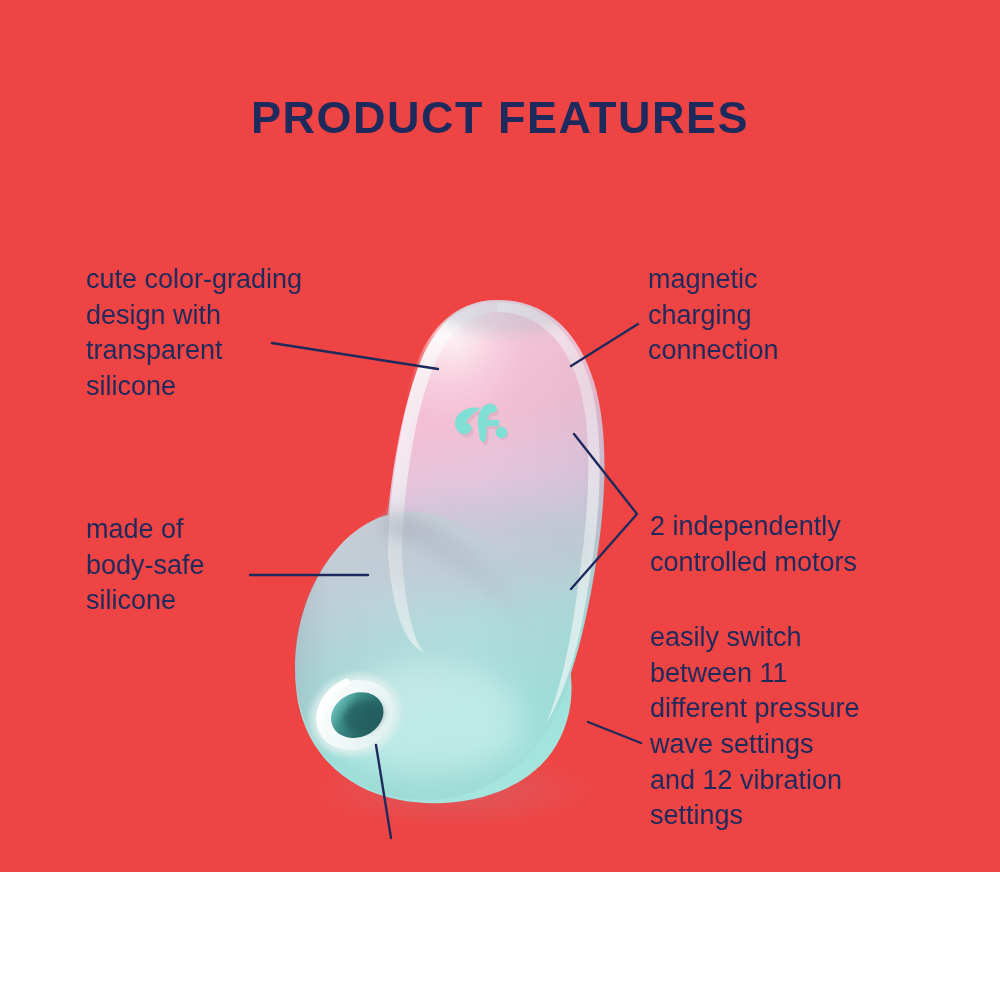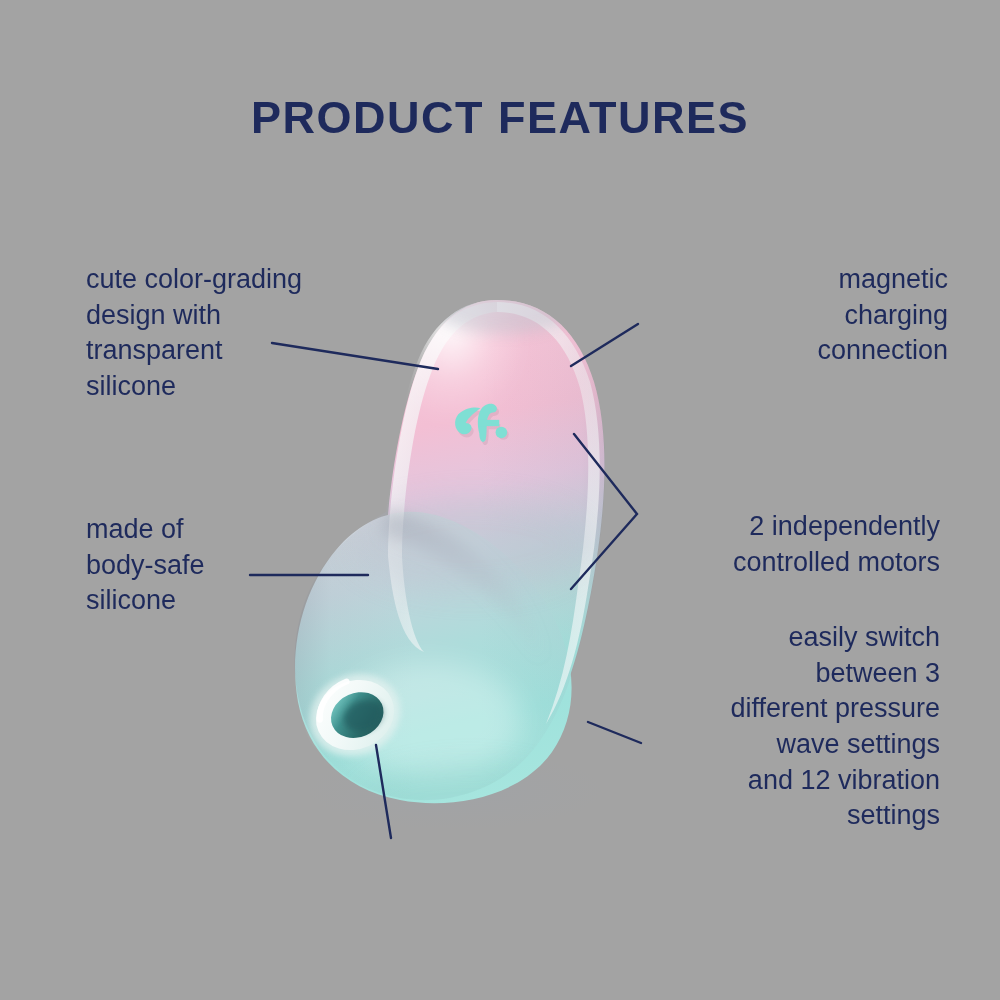--- a/index.html
+++ b/index.html
@@ -7,22 +7,22 @@
     margin: 0;
     padding: 0;
     background: #ffffff;
   }
   body {
     font-family: "Liberation Sans", sans-serif;
   }
   #page {
     position: relative;
     width: 1000px;
-    height: 1000px;
-    background: #a3a3a3;
+    height: 872px;
+    background: #ef4444;
     overflow: hidden;
   }
 
   
   #page-title {
     position: absolute;
     left: 0;
     top: 92px;
     width: 1000px;
     text-align: center;
@@ -37,21 +37,21 @@
   .callout {
     position: absolute;
     color: #1e2a5c;
     font-size: 27px;
     line-height: 1.32;
     font-family: "Liberation Sans", sans-serif;
     white-space: pre-line;
     font-weight: normal;
   }
   .callout.left  { text-align: left; }
-  .callout.right { text-align: right; }
+  .callout.right { text-align: left; }
 
   #callout-design        { left: 86px;  top: 262px;  width: 300px; }
   #callout-bodysafe      { left: 86px;  top: 512px;  width: 280px; }
   #callout-clitoral      { left: 86px;  top: 783px;  width: 330px; }
   #callout-magnetic      { left: 648px; top: 262px;  width: 300px; }
   #callout-motors        { left: 650px; top: 472px;  width: 290px; margin-top: 37px; }
   #callout-settings      { left: 650px; top: 620px;  width: 290px; }
 
   
   #product-svg, #leader-svg {
@@ -282,19 +282,19 @@
 
 
   <div class="callout right" id="callout-magnetic">magnetic
 charging
 connection</div>
 
   <div class="callout right" id="callout-motors">2 independently
 controlled motors</div>
 
   <div class="callout right" id="callout-settings">easily switch
-between 3
+between 11
 different pressure
 wave settings
 and 12 vibration
 settings</div>
 
 </div>
 
 </body></html>

